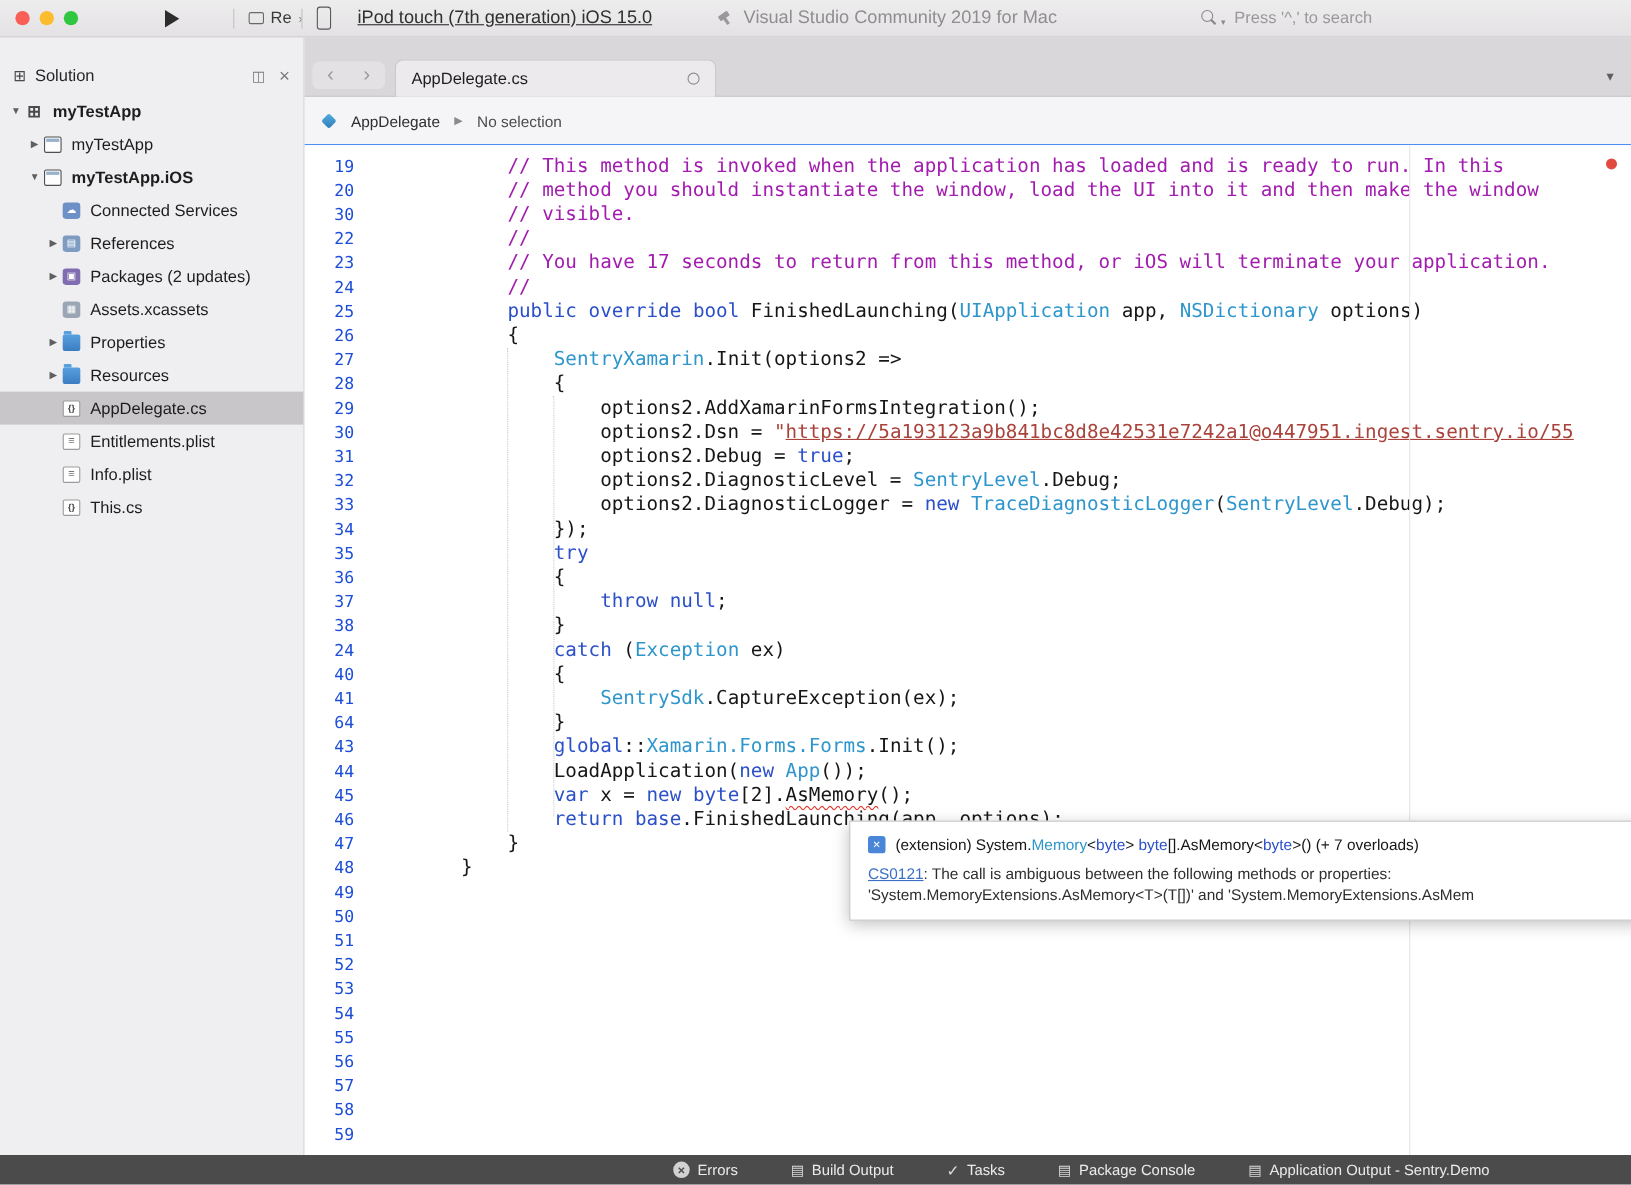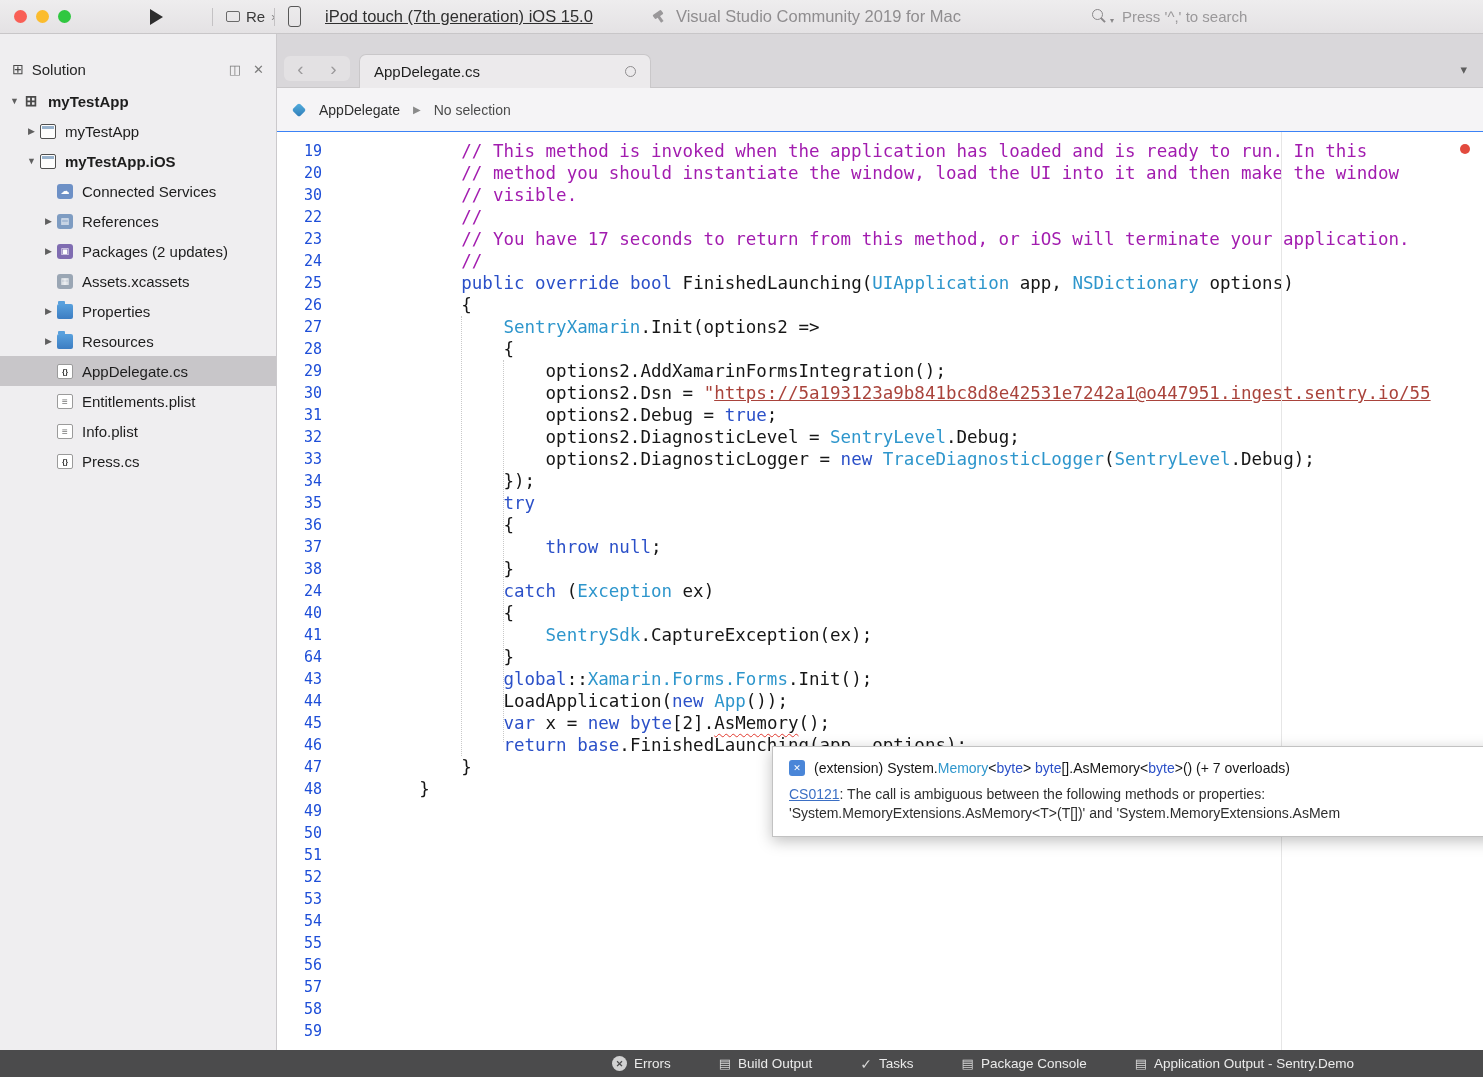--- a/index.html
+++ b/index.html
@@ -204,21 +204,21 @@
           <span>Entitlements.plist</span>
         </div>
         <div class="tree-row" style="padding-left: 40px;">
           <span class="arrow"></span>
           <span class="ticon ticon-plist">≡</span>
           <span>Info.plist</span>
         </div>
         <div class="tree-row" style="padding-left: 40px;">
           <span class="arrow"></span>
           <span class="ticon ticon-csfile">{}</span>
-          <span>Press.cs</span>
+          <span>This.cs</span>
         </div>
       </div>
   </aside>
 
   <section class="editor">
     <div class="tabstrip">
       <div class="nav-btns">
         <span class="nav-btn">‹</span>
         <span class="nav-btn">›</span>
       </div>

